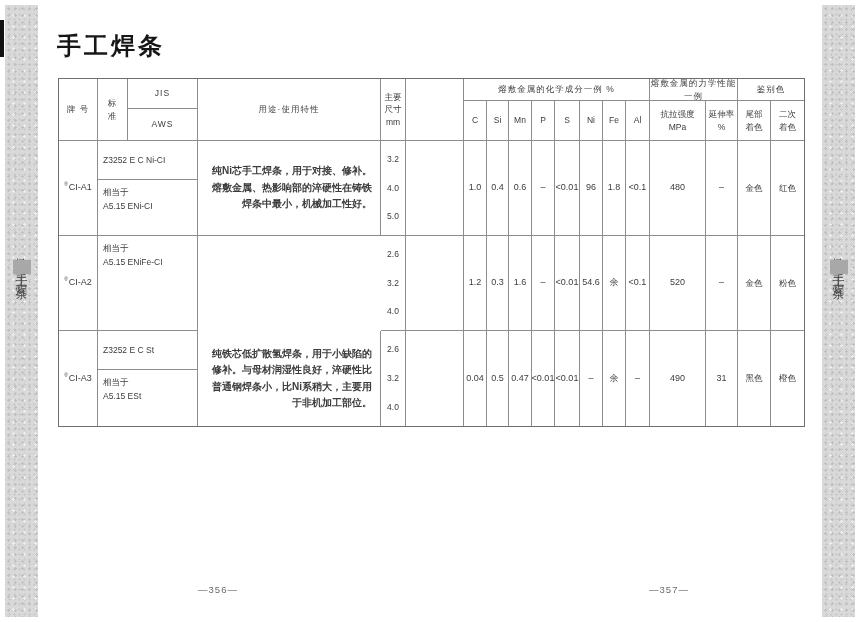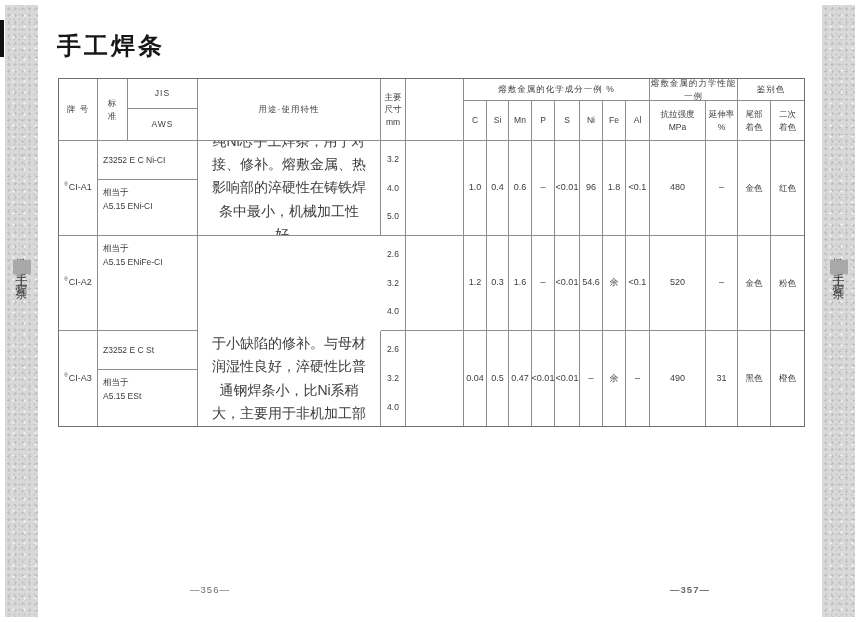--- a/index.html
+++ b/index.html
@@ -33,29 +33,29 @@
   .c.lc{border-right:none;}
   .c.lr{border-bottom:none;}
   .c .ln{display:block;}
   .hdr{letter-spacing:1px;}
   .brand{font-size:9px;letter-spacing:0;}
   .brand sup{font-size:5px;vertical-align:super;margin-right:1px;}
   .std{align-items:stretch;justify-content:flex-start;text-align:left;}
   .std-top{height:38px;border-bottom:1px solid #8d8d8d;display:flex;align-items:center;
            padding:0 5px;font-size:8.5px;}
   .std-bot{flex:1;padding:5px 5px 0 5px;font-size:8.5px;line-height:1.7;}
-  .usage{padding:0 8px;text-align:center;font-size:14px;line-height:1.65;
-         word-break:break-all;justify-content:center;align-items:flex-start;}
+  .usage{padding:0 8px;text-align:right;font-size:10px;line-height:1.65;
+         word-break:break-all;justify-content:center;align-items:flex-start;font-weight:bold;}
   .num{font-size:9px;}
   .size-cell{font-size:8.5px;line-height:1.5;gap:16px;}
   
   .pgnum{position:absolute;top:584px;transform:translateX(-50%);font-size:9.5px;
          color:#6a6a6a;letter-spacing:1px;}
-  .pgnum.l{left:210px;}
-  .pgnum.r{left:690px;font-weight:bold;}
+  .pgnum.l{left:218px;}
+  .pgnum.r{left:669px;}
 </style>
 </head>
 <body>
 
 <div class="page">
 
   <div class="binding-mark"></div>
 
   <div class="strip left">
     <div class="side-label"><span>铸铁（</span><span class="hl">手工</span><span>焊条）</span></div>

